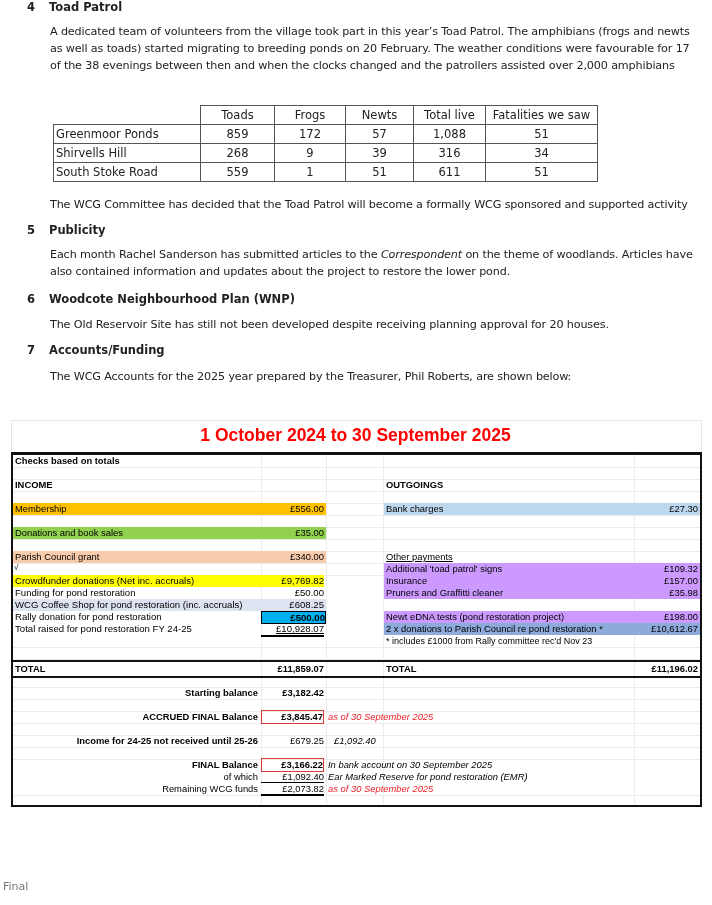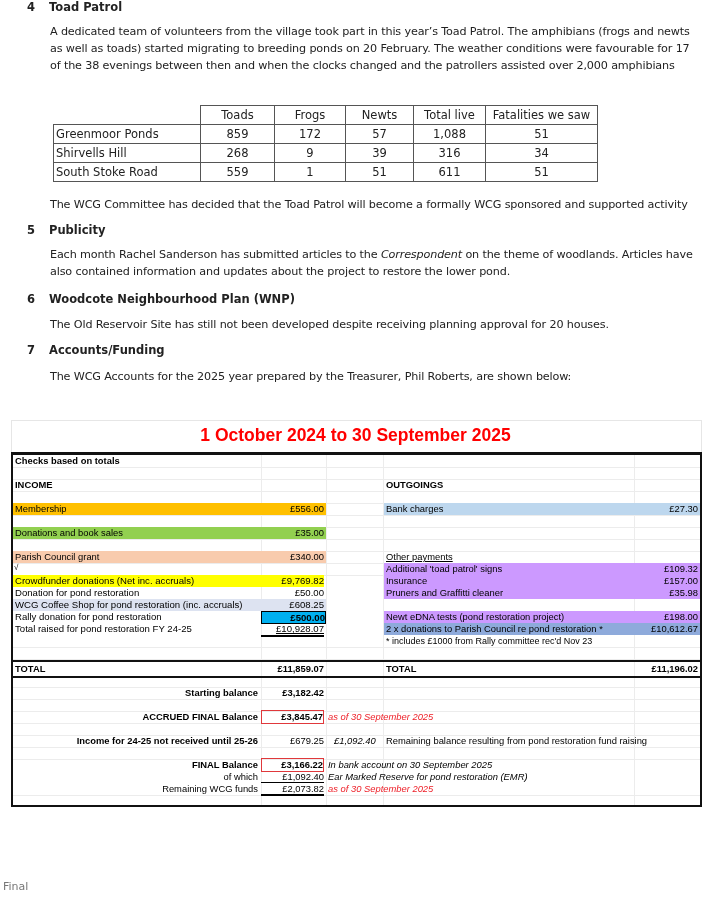--- a/index.html
+++ b/index.html
@@ -154,21 +154,21 @@
     <span style="position:absolute;left:2px;">Parish Council grant</span>
     <span style="position:absolute;right:2px;">£340.00</span>
   </div>
   <div class="cell" style="left:1px;top:107px;font-size:8px;">√</div>
 
   <div class="cell" style="left:0;top:120px;width:248px;background:#ffff00;font-size:9.6px;">
     <span style="position:absolute;left:2px;">Crowdfunder donations (Net inc. accruals)</span>
   </div>
   <div class="cell r" style="left:248px;top:120px;width:63px;background:#ffff00;font-size:9.6px;">£9,769.82</div>
 
-  <div class="cell" style="left:2px;top:132px;font-size:9.6px;">Donation for pond restoration</div>
+  <div class="cell" style="left:2px;top:132px;font-size:9.6px;">Funding for pond restoration</div>
   <div class="cell r" style="left:248px;top:132px;width:63px;font-size:9.6px;">£50.00</div>
 
   <div class="cell" style="left:0;top:144px;width:313px;background:#dde3f1;font-size:9.6px;">
     <span style="position:absolute;left:2px;">WCG Coffee Shop for pond restoration (inc. accruals)</span>
     <span style="position:absolute;right:2px;">£608.25</span>
   </div>
 
   <div class="cell" style="left:2px;top:156px;font-size:9.6px;">Rally donation for pond restoration</div>
   <div class="cell r b" style="left:248px;top:156px;width:63px;background:#00b0f0;border:1px solid #000;height:11px;line-height:11px;font-size:9.6px;">£500.00</div>
 
@@ -208,21 +208,20 @@
   <div class="cell b r" style="left:0;top:232px;width:245px;">Starting balance</div>
   <div class="cell b r" style="left:248px;top:232px;width:63px;">£3,182.42</div>
 
   <div class="cell b r" style="left:0;top:256px;width:245px;">ACCRUED FINAL Balance</div>
   <div class="cell b r" style="left:248px;top:255px;width:61px;border:1px solid #e0383b;height:12px;">£3,845.47</div>
   <div class="cell red" style="left:315px;top:256px;">as of 30 September 2025</div>
 
   <div class="cell b r" style="left:0;top:280px;width:245px;">Income for 24-25 not received until 25-26</div>
   <div class="cell r" style="left:248px;top:280px;width:63px;">£679.25</div>
   <div class="cell it" style="left:321px;top:280px;">£1,092.40</div>
-  <div class="cell" style="left:373px;top:280px;">Remaining balance resulting from pond restoration fund raising</div>
 
   <div class="cell b r" style="left:0;top:304px;width:245px;">FINAL Balance</div>
   <div class="cell b r" style="left:248px;top:303px;width:61px;border:1px solid #e0383b;height:12px;">£3,166.22</div>
   <div class="cell it" style="left:315px;top:304px;">In bank account on 30 September 2025</div>
 
   <div class="cell r" style="left:0;top:316px;width:245px;">of which</div>
   <div class="cell r" style="left:248px;top:316px;width:63px;border-bottom:1px solid #000;height:11px;">£1,092.40</div>
   <div class="cell it" style="left:315px;top:316px;">Ear Marked Reserve for pond restoration (EMR)</div>
 
   <div class="cell r" style="left:0;top:328px;width:245px;">Remaining WCG funds</div>

